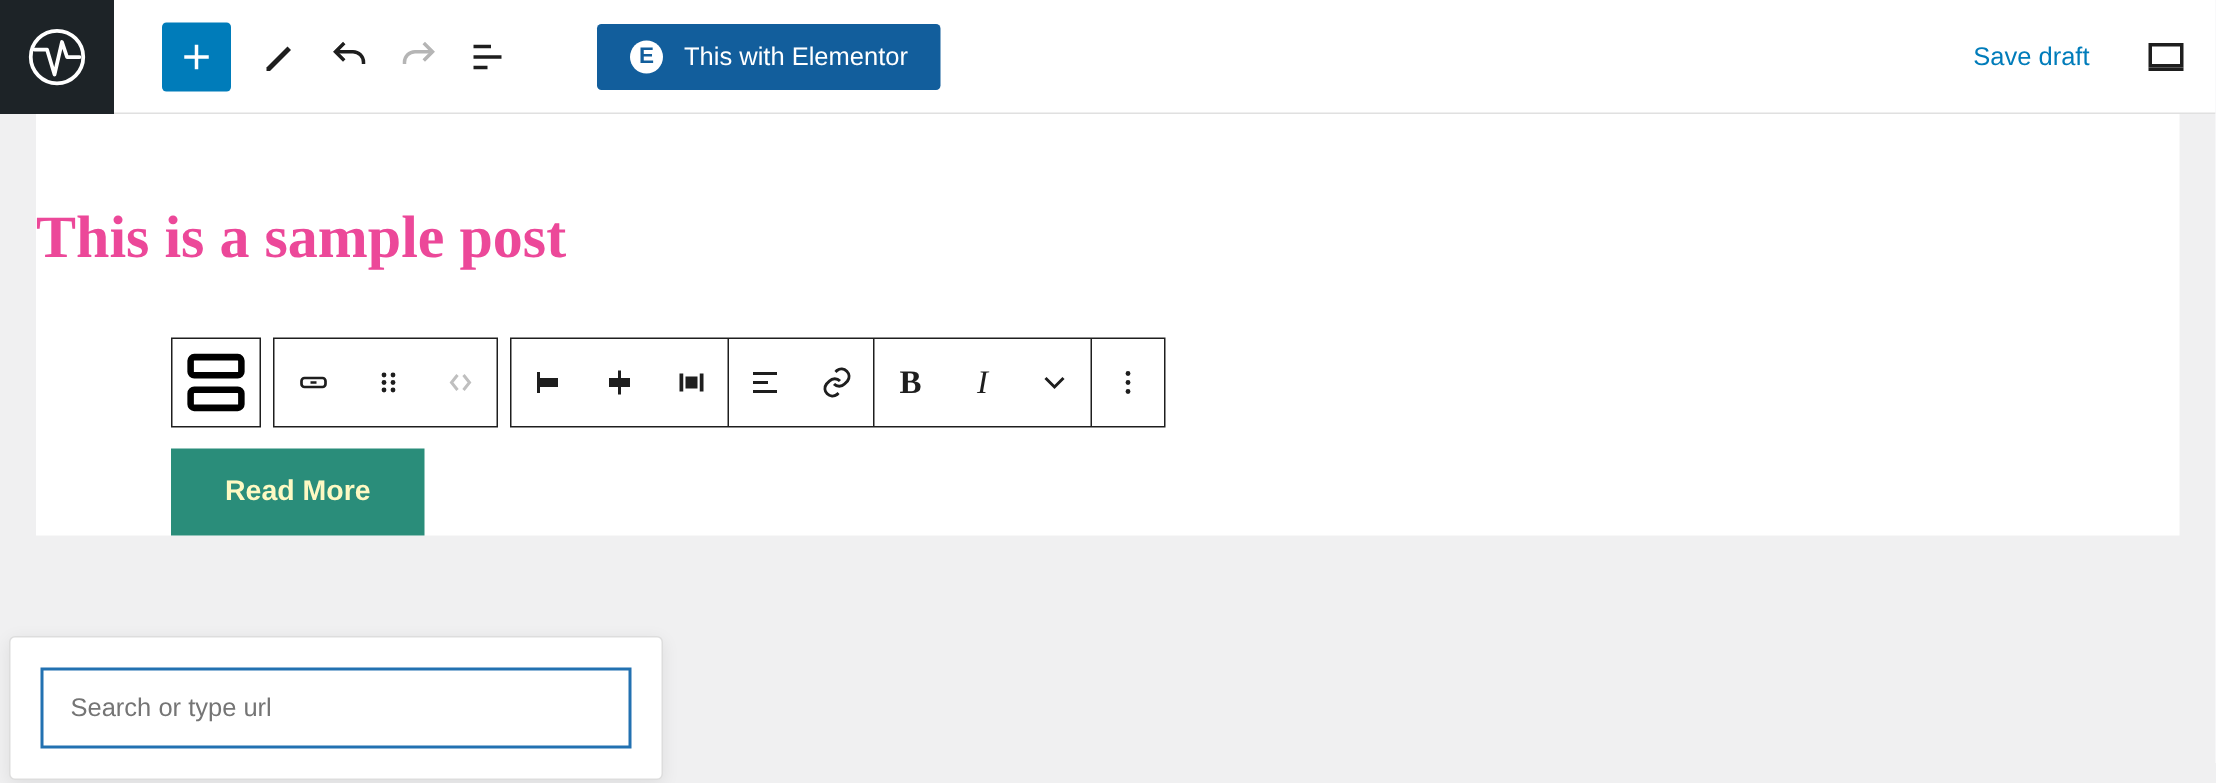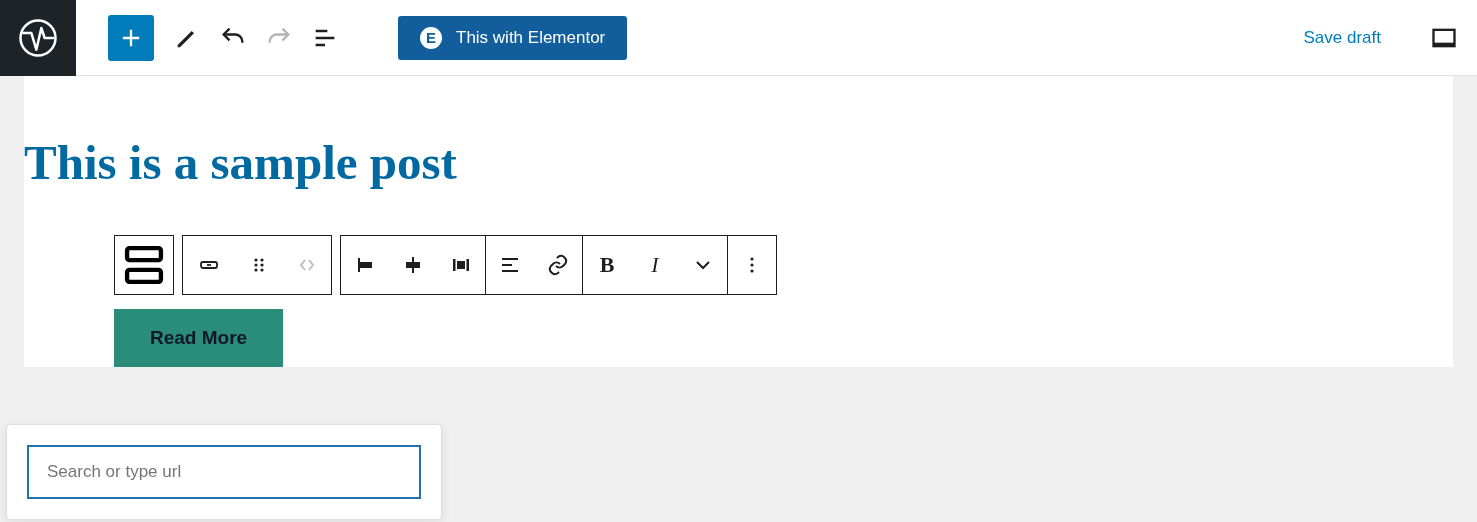--- a/index.html
+++ b/index.html
@@ -54,32 +54,32 @@
     font-size: 17px;
     cursor: pointer;
   }
   .elementor-icon {
     width: 22px; height: 22px;
     background: #fff;
     border-radius: 50%;
     display: inline-flex; align-items: center; justify-content: center;
     color: #125e9c; font-weight: bold; font-size: 15px;
   }
-  .tb-right { margin-left: auto; display: flex; align-items: center; gap: 40px; justify-content: space-between; }
+  .tb-right { margin-left: auto; display: flex; align-items: center; gap: 28px; justify-content: space-between; }
   .save-draft {
     color: #007cba; font-size: 17px; background: none; border: none; cursor: pointer;
   }
   .preview-icon { color: #1e1e1e; }
   
   
   .canvas { padding: 58px 0 0 0; margin: 0 24px; background:#fff; }
   .post-title {
     font-family: Georgia, "Times New Roman", serif;
-    font-size: 49px; font-weight: 700;
-    color: #0369a1;
+    font-size: 40px; font-weight: 700;
+    color: #ec4899;
     margin-left: 0;
   }
   .editor-area { position: relative; margin-top: 44px; margin-left: 90px; }
   
   
   .block-toolbar { display: flex; gap: 8px; }
   .tg {
     border: 1px solid #1e1e1e;
     height: 60px;
     display: flex;
@@ -105,21 +105,21 @@
     left: 64px; top: 16px;
     font-size: 20px; color:#1e1e1e;
     z-index: -1;
   }
   
   
   .read-more {
     margin-top: 14px;
     background: #278A74;
     background: #2a8d7a;
-    color: #0f172a;
+    color: #fef9c3;
     border: none;
     padding: 18px 36px;
     font-size: 19px;
     font-weight: 600;
     cursor: pointer;
   }
   
   
   .link-pop {
     position: absolute;

